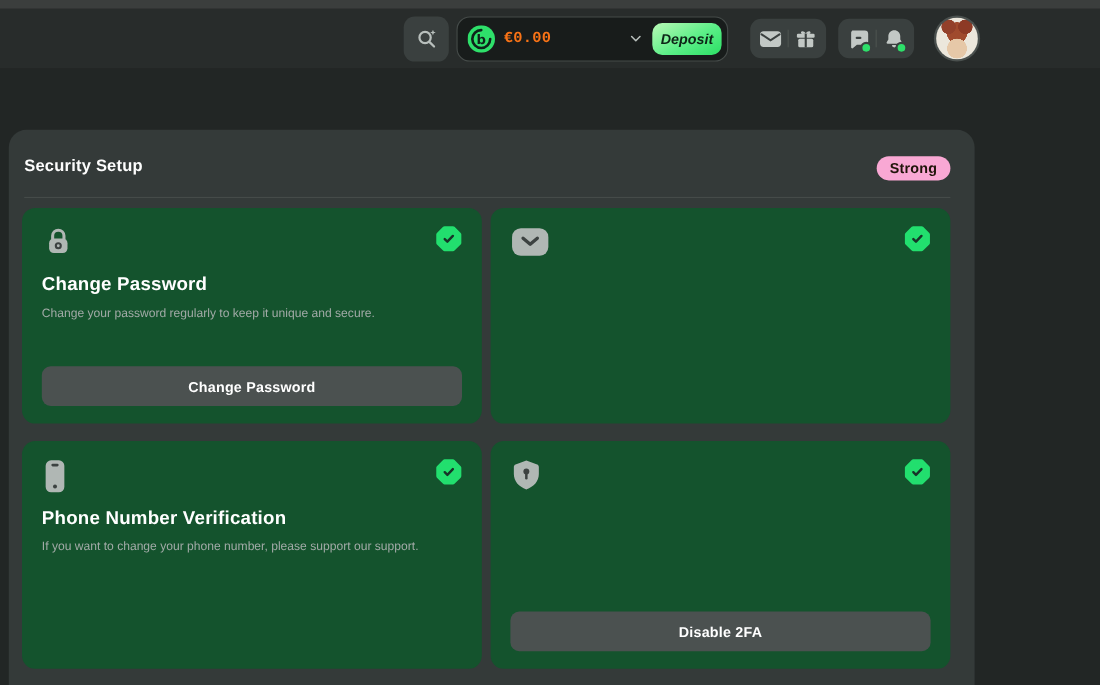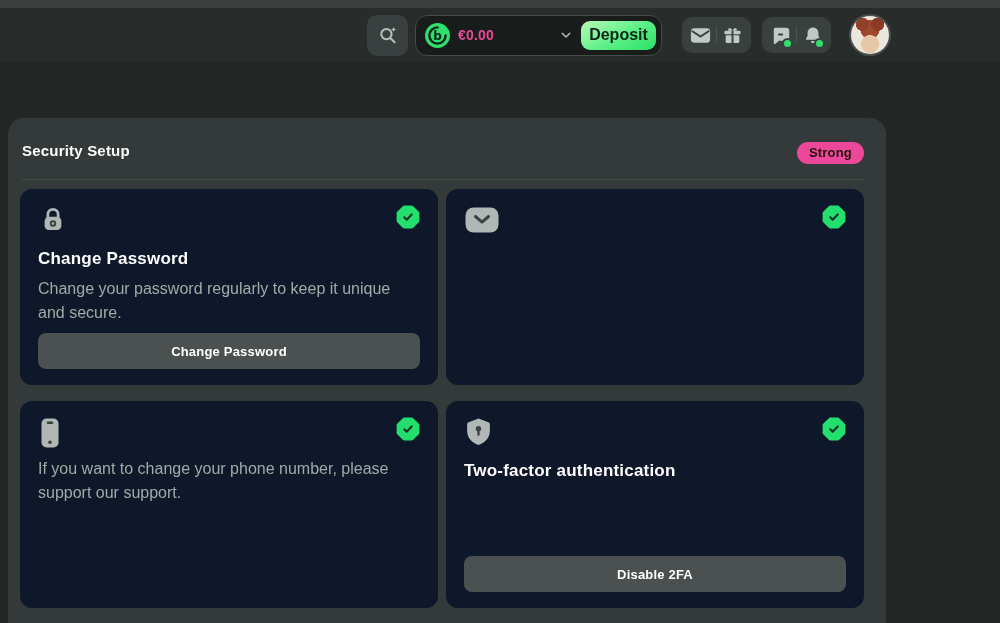--- a/index.html
+++ b/index.html
@@ -18,27 +18,27 @@
   .hbtn{
     width:41px;height:41px;background:#3a403f;border:none;border-radius:10px;
     display:flex;align-items:center;justify-content:center;cursor:pointer;flex:none;
   }
   .wallet{
     height:41px;width:247px;box-sizing:border-box;flex:none;
     background:#181c1b;border:1px solid #454b49;border-radius:12px;
     display:flex;align-items:center;padding:0 5px 0 9px;margin-left:7px;cursor:pointer;
   }
   .coin{width:25px;height:25px;flex:none;display:flex;}
-  .balance{color:#ec4899;font-size:14px;font-weight:700;margin-left:8px;letter-spacing:.2px;}
+  .balance{color:#f97316;font-size:14px;font-weight:700;margin-left:8px;letter-spacing:.2px;font-family:Liberation Mono, monospace;}
   .chev{margin-left:auto;display:flex;flex:none;}
   .deposit-btn{
-    width:75px;height:29px;flex:none;margin-left:8px;border:none;border-radius:9px;cursor:pointer;
+    width:63px;height:29px;flex:none;margin-left:8px;border:none;border-radius:9px;cursor:pointer;
     background:linear-gradient(150deg,#b9f9b6 0%,#5bef87 55%,#2be065 100%);
-    color:#0d2517;font-weight:700;font-size:16px;font-family:inherit;
-    display:flex;align-items:center;justify-content:center;
+    color:#0d2517;font-weight:700;font-size:13px;font-family:inherit;
+    display:flex;align-items:center;justify-content:center;font-style:italic;
   }
   .icon-group{
     height:36px;background:#3a403f;border-radius:10px;
     display:flex;align-items:center;padding:0 5px;flex:none;
   }
   .g1{margin-left:20px;} .g2{margin-left:11px;}
   .ibtn{
     width:27px;height:30px;background:none;border:none;border-radius:8px;cursor:pointer;
     display:flex;align-items:center;justify-content:center;position:relative;padding:0;
   }
@@ -57,35 +57,35 @@
       radial-gradient(circle at 50% 36%, #a04a2d 0 30%, rgba(0,0,0,0) 31%),
       #ece7dc;
   }
   .panel{
     position:absolute;left:8px;top:118px;width:878px;height:580px;box-sizing:border-box;
     background:#343a39;border-radius:16px;padding:24px 22px 0 12px;
   }
   .panel-header{display:flex;justify-content:space-between;margin:0 0 0 2px;}
   .panel-title{color:#fdfdfd;font-size:15px;font-weight:800;letter-spacing:.2px;}
   .strong-badge{
-    background:#ec4899;color:#201409;font-size:13px;font-weight:700;
+    background:#f9a8d4;color:#201409;font-size:13px;font-weight:700;
     padding:3px 12px 4px;border-radius:20px;letter-spacing:.2px;
   }
   .divider{height:1px;background:#454b49;margin:15px 0 0 2px;}
   .grid{
     display:grid;grid-template-columns:1fr 1fr;grid-template-rows:196px 207px 200px;
     gap:16px 8px;margin-top:9px;
   }
   .card{
-    background:#0f172a;border-radius:12px;padding:16px 18px;box-sizing:border-box;
+    background:#14532d;border-radius:12px;padding:16px 18px;box-sizing:border-box;
     position:relative;overflow:hidden;
   }
   .card-top{display:flex;justify-content:space-between;align-items:flex-start;min-height:32px;}
   .card-title{color:#ffffff;font-size:17px;font-weight:800;margin-top:12px;letter-spacing:.2px;}
-  .card-desc{color:#a2aaa7;font-size:16px;line-height:1.5;margin-top:8px;font-weight:500;max-width:392px;}
+  .card-desc{color:#a2aaa7;font-size:11px;line-height:1.5;margin-top:8px;font-weight:500;max-width:392px;}
   .card-btn{
     position:absolute;left:18px;right:18px;bottom:16px;height:36px;cursor:pointer;
     background:#4b5150;border:none;border-radius:8px;
     color:#ffffff;font-weight:700;font-size:13px;font-family:inherit;letter-spacing:.2px;
   }
 </style>
 </head>
 <body>
 
 <div class="top-strip"></div>
@@ -222,37 +222,37 @@
             <circle cx="12" cy="25.2" r="1.8" fill="#3c4241"></circle>
           </svg>
         </span>
         <span style="display:flex;">
           <svg width="24" height="24" viewBox="0 0 24 24">
             <polygon points="8.2,2.6 15.8,2.6 21.4,8.2 21.4,15.8 15.8,21.4 8.2,21.4 2.6,15.8 2.6,8.2" fill="#22df6e" stroke="#22df6e" stroke-width="4" stroke-linejoin="round"></polygon>
             <path d="M8.3 12.3l2.4 2.4 5-5.2" stroke="#173428" stroke-width="2.2" fill="none" stroke-linecap="round" stroke-linejoin="round"></path>
           </svg>
         </span>
       </div>
+      <div class="card-title">Phone Number Verification</div>
       <div class="card-desc">If you want to change your phone number, please support our support.</div>
     </div>
 
     <div class="card">
       <div class="card-top">
         <span style="display:flex;">
           <svg width="29" height="31" viewBox="0 0 28 30">
             <path d="M14 1.5l9.5 3.6c.9.3 1.5 1.2 1.5 2.1v6.3c0 6.3-4.3 11.2-11 13.5C7.3 24.7 3 19.8 3 13.5V7.2c0-.9.6-1.8 1.5-2.1z" fill="#b0b7b4"></path>
             <circle cx="14" cy="11.3" r="2.6" fill="#3c4241"></circle>
             <rect x="12.9" y="12.3" width="2.2" height="6" rx="1.1" fill="#3c4241"></rect>
           </svg>
         </span>
         <span style="display:flex;">
           <svg width="24" height="24" viewBox="0 0 24 24">
             <polygon points="8.2,2.6 15.8,2.6 21.4,8.2 21.4,15.8 15.8,21.4 8.2,21.4 2.6,15.8 2.6,8.2" fill="#22df6e" stroke="#22df6e" stroke-width="4" stroke-linejoin="round"></polygon>
             <path d="M8.3 12.3l2.4 2.4 5-5.2" stroke="#173428" stroke-width="2.2" fill="none" stroke-linecap="round" stroke-linejoin="round"></path>
           </svg>
         </span>
       </div>
-      <div class="card-title">Two-factor authentication</div>
       <button class="card-btn">Disable 2FA</button>
     </div>
 
   </div>
 </div>
 
 </body></html>

